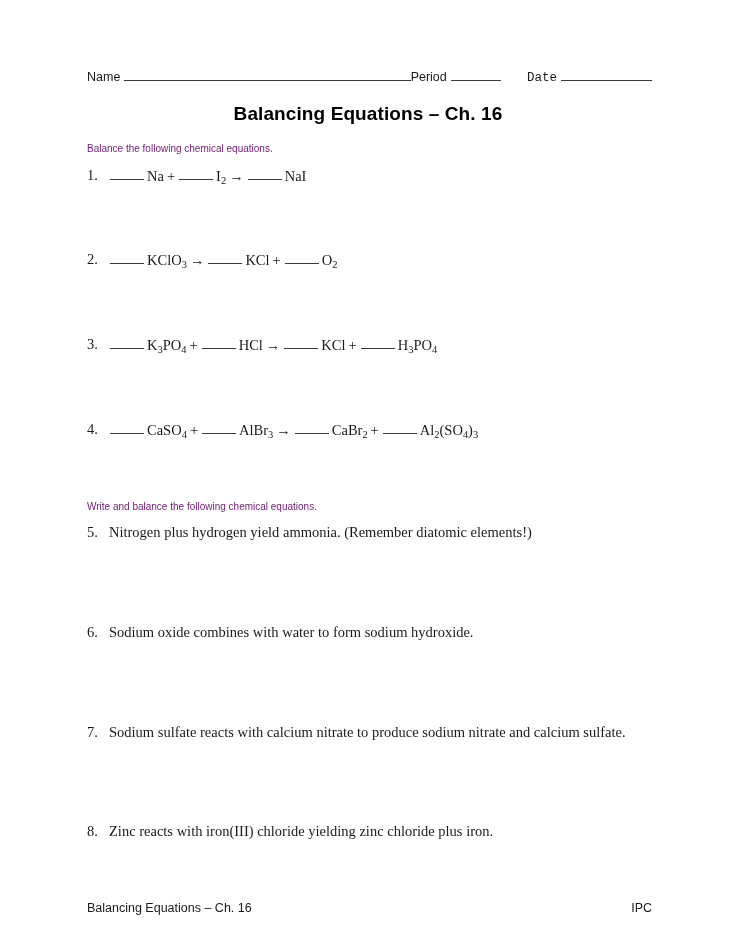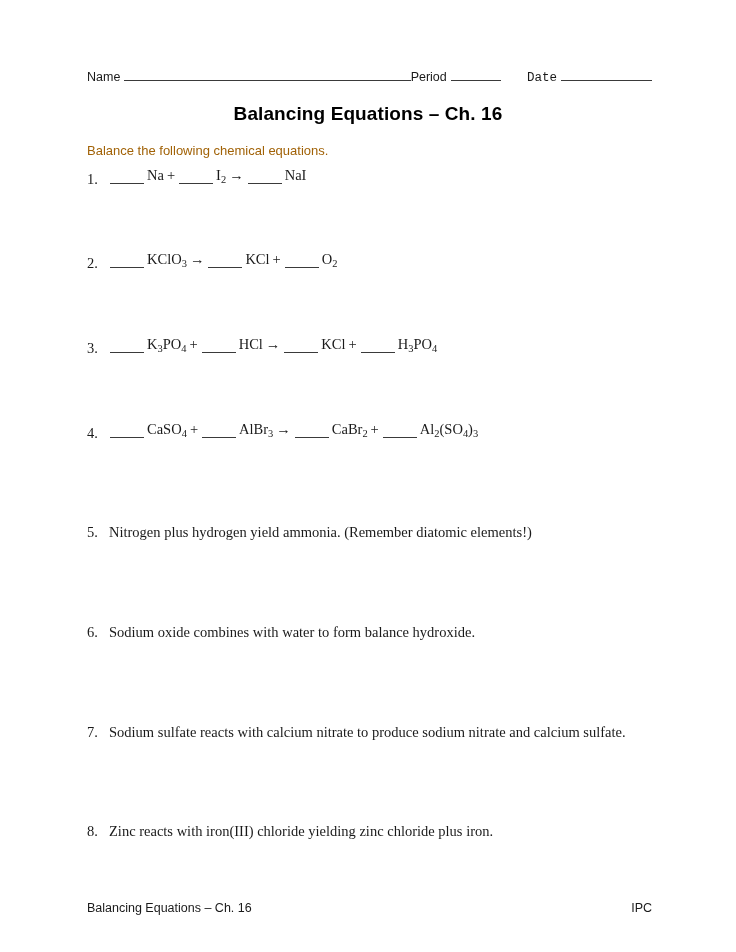--- a/index.html
+++ b/index.html
@@ -62,22 +62,22 @@
     font-size: 19px;
     letter-spacing: 0.1px;
     color: #000;
   }
 
   
   .instruction {
     position: absolute;
     left: 87px;
     font-family: "Liberation Sans", sans-serif;
-    font-size: 13px;
-    color: #a16207;
+    font-size: 10px;
+    color: #701a75;
   }
   .instr-1 { top: 136px; }
   .instr-2 { top: 494px; }
 
   
   .item {
     position: absolute;
     left: 87px;
     font-family: "Liberation Serif", serif;
     font-size: 14.5px;
@@ -85,21 +85,21 @@
     white-space: nowrap;
     display: flex;
     align-items: baseline;
   }
   .item-num {
     width: 22px;
     flex: 0 0 22px;
   }
   .eq {
     display: inline-flex;
-    align-items: flex-end;
+    align-items: flex-start;
   }
   .blank {
     display: inline-block;
     border-bottom: 1px solid #3a3a3a;
     width: 34px;
     height: 11px;
     margin: 0 3px 0 1px;
   }
   .term {
     margin-right: 3px;
@@ -209,28 +209,29 @@
         <span class="term">AlBr<sub>3</sub></span>
         <span class="op">→</span>
         <span class="blank"></span>
         <span class="term">CaBr<sub>2</sub></span>
         <span class="op">+</span>
         <span class="blank"></span>
         <span class="term">Al<sub>2</sub>(SO<sub>4</sub>)<sub>3</sub></span>
       </span>
   </div>
 
+  <div class="instruction instr-2">Write and balance the following chemical equations.</div>
 
   <div class="item it5">
     <span class="item-num">5.</span>
     <span class="qtext">Nitrogen plus hydrogen yield ammonia.  (Remember diatomic elements!)</span>
   </div>
   <div class="item it6">
     <span class="item-num">6.</span>
-    <span class="qtext">Sodium oxide combines with water to form balance hydroxide.</span>
+    <span class="qtext">Sodium oxide combines with water to form sodium hydroxide.</span>
   </div>
   <div class="item it7">
     <span class="item-num">7.</span>
     <span class="qtext">Sodium sulfate reacts with calcium nitrate to produce sodium nitrate and calcium sulfate.</span>
   </div>
   <div class="item it8">
     <span class="item-num">8.</span>
     <span class="qtext">Zinc reacts with iron(III) chloride yielding zinc chloride plus iron.</span>
   </div>
 

